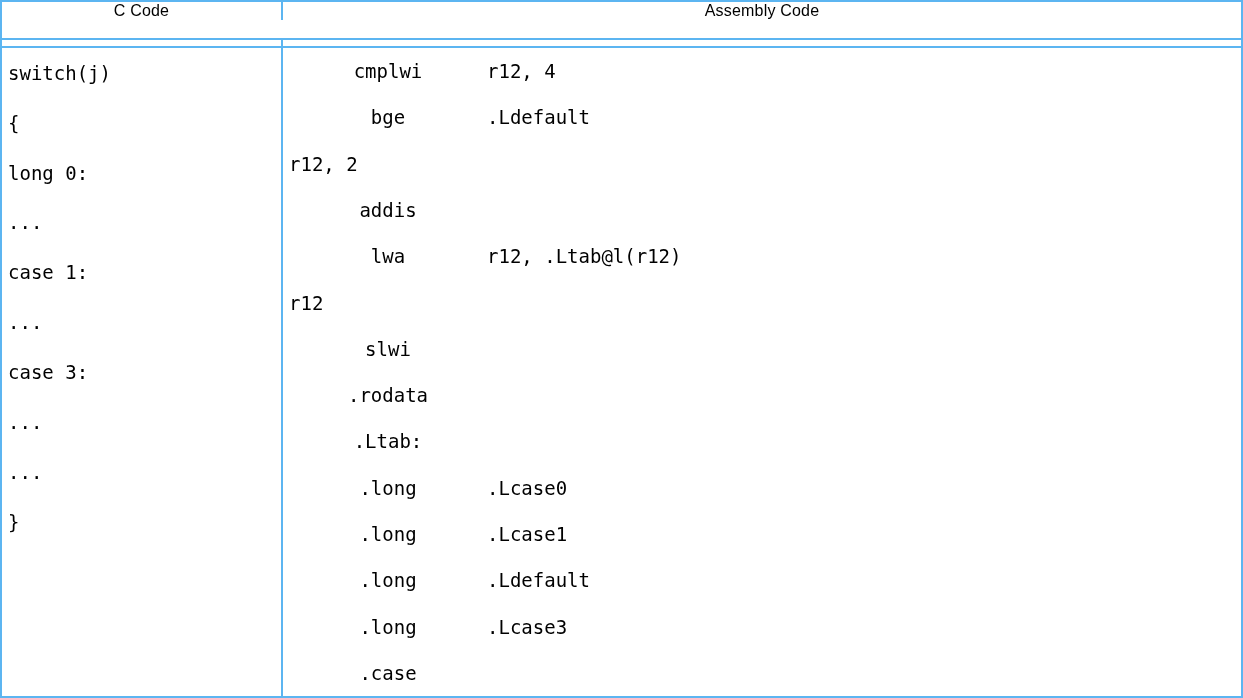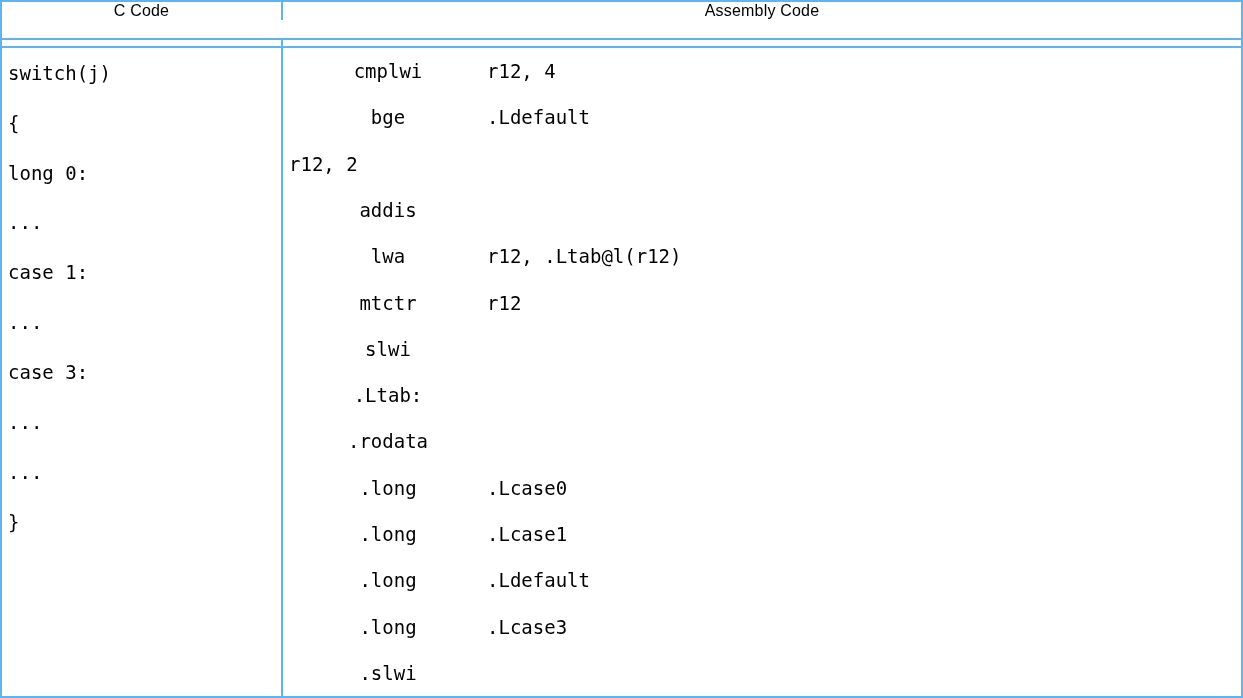--- a/index.html
+++ b/index.html
@@ -106,26 +106,26 @@
           <div class="code-row"><span class="code"></span></div>
           <div class="code-row"><span class="code"></span></div>
           <div class="code-row"><span class="code"></span></div>
         </div>
       <div class="col-asm code-col">
           <div class="code-row"><span class="code mn">cmplwi</span><span class="code">r12, 4</span></div>
           <div class="code-row"><span class="code mn">bge</span><span class="code">.Ldefault</span></div>
           <div class="code-row"><span class="code">r12, 2</span></div>
           <div class="code-row"><span class="code mn">addis</span></div>
           <div class="code-row"><span class="code mn">lwa</span><span class="code">r12, .Ltab@l(r12)</span></div>
-          <div class="code-row"><span class="code mn">mtctr</span><span class="code">r12</span></div>
+          <div class="code-row"><span class="code">r12</span></div>
           <div class="code-row"><span class="code mn">slwi</span><span class="code"></span></div>
+          <div class="code-row"><span class="code mn">.rodata</span><span class="code"></span></div>
           <div class="code-row"><span class="code mn">.Ltab:</span><span class="code"></span></div>
-          <div class="code-row"><span class="code mn">.rodata</span><span class="code"></span></div>
           <div class="code-row"><span class="code mn">.long</span><span class="code">.Lcase0</span></div>
           <div class="code-row"><span class="code mn">.long</span><span class="code">.Lcase1</span></div>
           <div class="code-row"><span class="code mn">.long</span><span class="code">.Ldefault</span></div>
           <div class="code-row"><span class="code mn">.long</span><span class="code">.Lcase3</span></div>
-          <div class="code-row"><span class="code mn">.slwi</span><span class="code"></span></div>
+          <div class="code-row"><span class="code mn">.case</span><span class="code"></span></div>
         </div>
     </div>
   </div>
 
 </div>
 
 </body></html>

